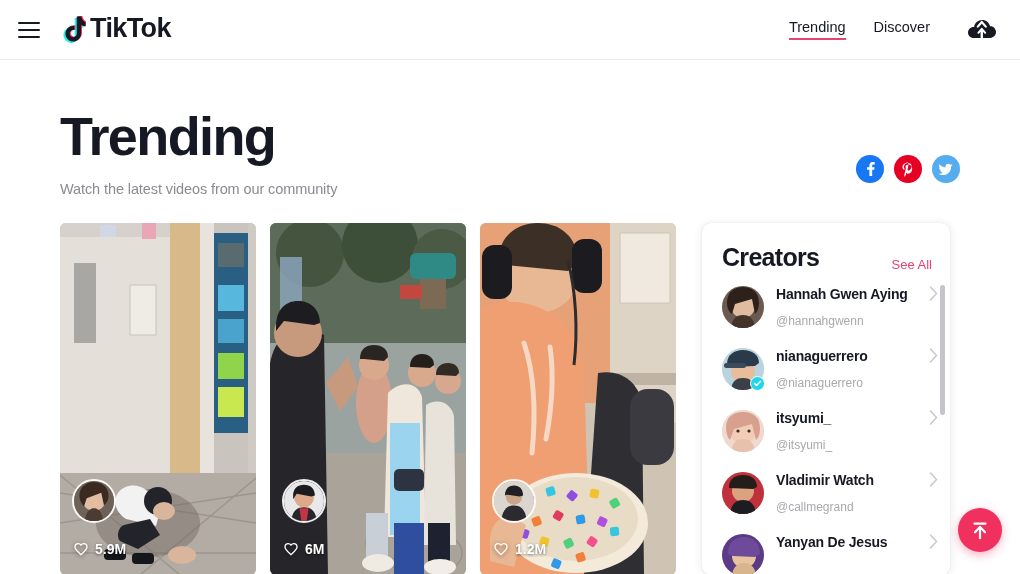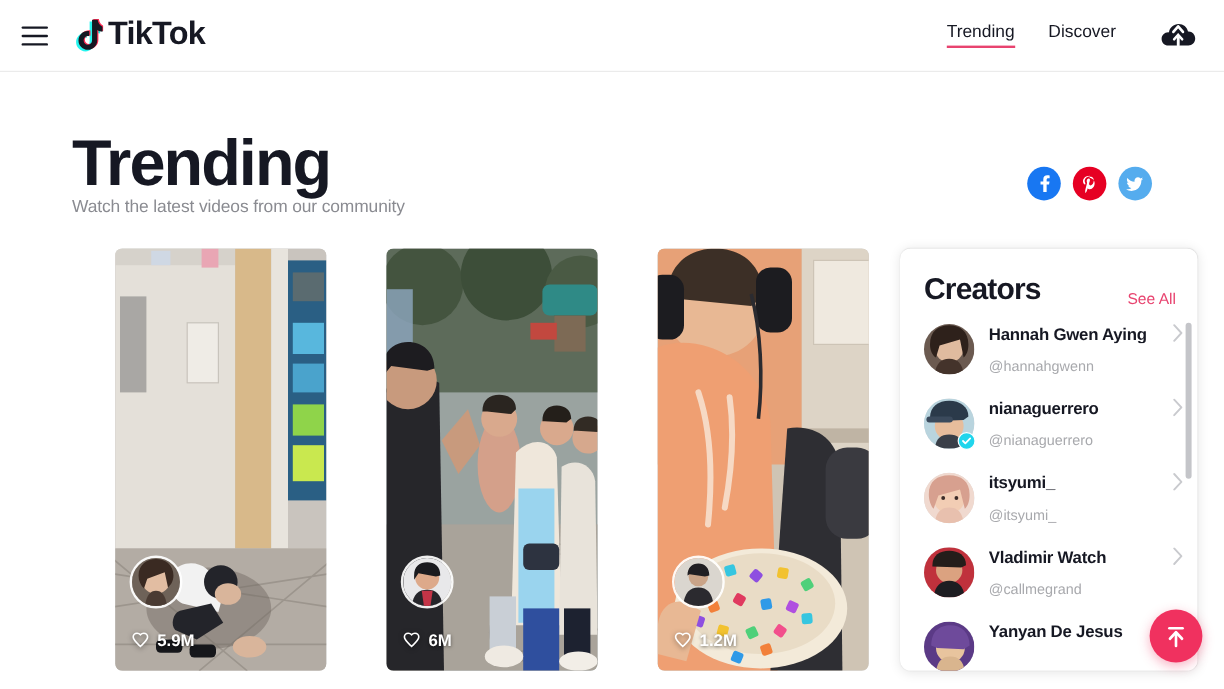--- a/index.html
+++ b/index.html
@@ -54,47 +54,46 @@
   .title-row {
     display: flex; align-items: flex-end;
     justify-content: space-between;
     padding-top: 48px;
   }
   .page-title {
     font-size: 54px; font-weight: bold; color: #161823;
     letter-spacing: -1.6px; line-height: 1.05;
   }
   .page-subtitle {
-    font-size: 14.5px; color: #8a8b91; margin-top: 0; letter-spacing: -0.1px;
+    font-size: 14.5px; color: #8a8b91; margin-top: 16px; letter-spacing: -0.1px;
   }
   .socials { display: flex; gap: 10px; margin-bottom: 14px; }
   .social {
     width: 28px; height: 28px; border-radius: 50%;
     display: flex; align-items: center; justify-content: center;
     cursor: pointer; flex: none;
   }
 
   
   .content {
     display: flex;
     gap: 26px;
     margin-top: 26px;
     align-items: flex-start;
   }
   .videos { display: flex; gap: 14px; flex: none; }
 
   .video-card {
-    width: 176px; height: 352px;
+    width: 196px; height: 352px;
     border-radius: 6px;
     overflow: hidden;
     position: relative;
     cursor: pointer;
     background: #d8d8d8;
     flex: none;
-    margin-left: 36px;
   }
   .thumb { position: absolute; inset: 0; }
   .thumb svg { width: 100%; height: 100%; display: block; }
 
   .card-avatar {
     position: absolute; left: 12px; bottom: 52px;
     width: 44px; height: 44px; border-radius: 50%;
     border: 2px solid rgba(255,255,255,0.92);
     overflow: hidden;
   }

